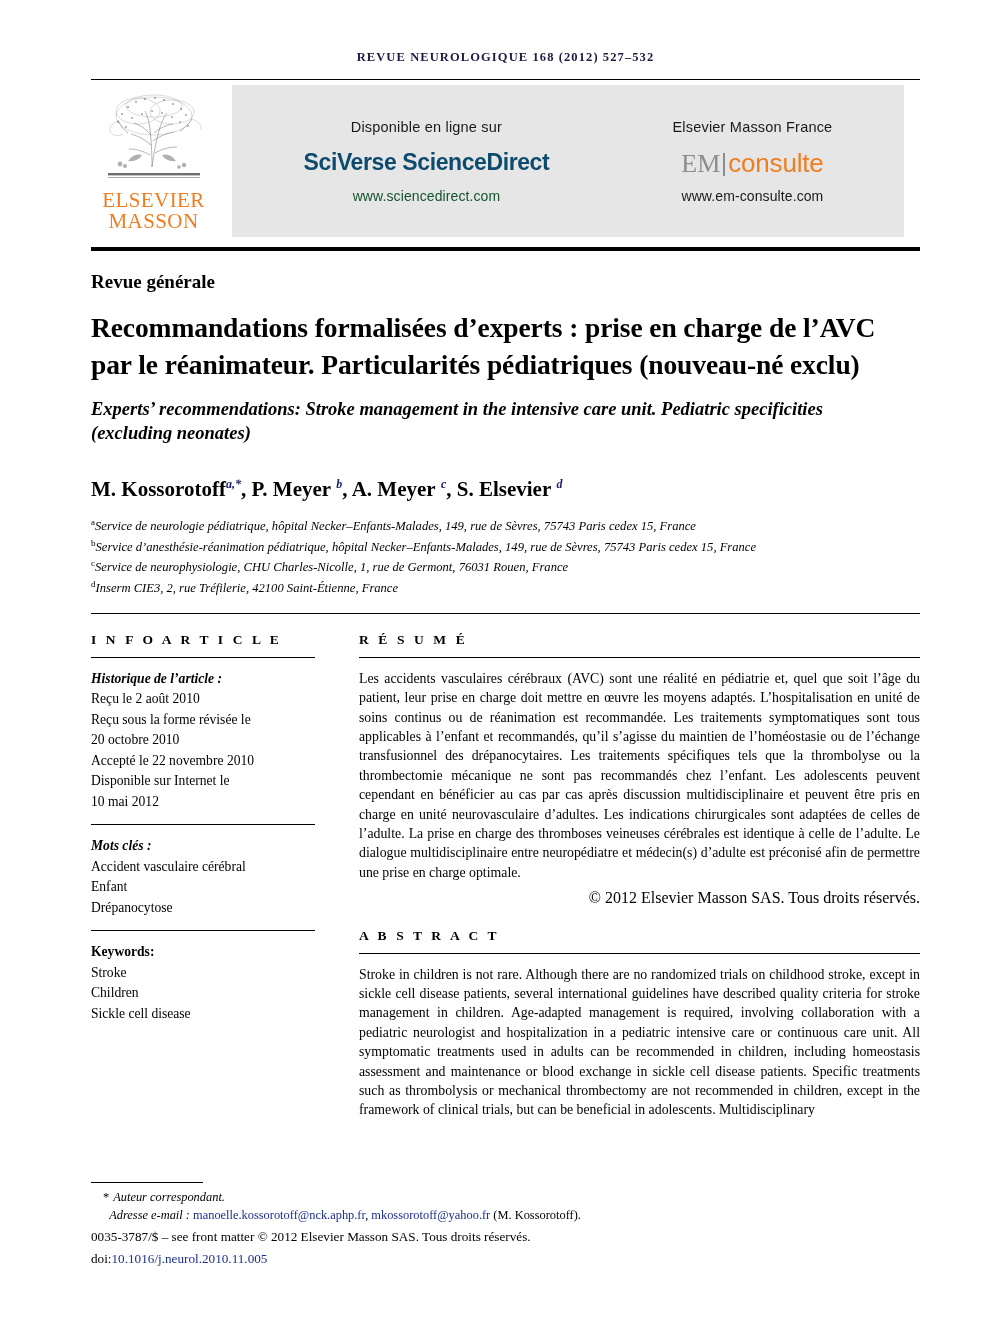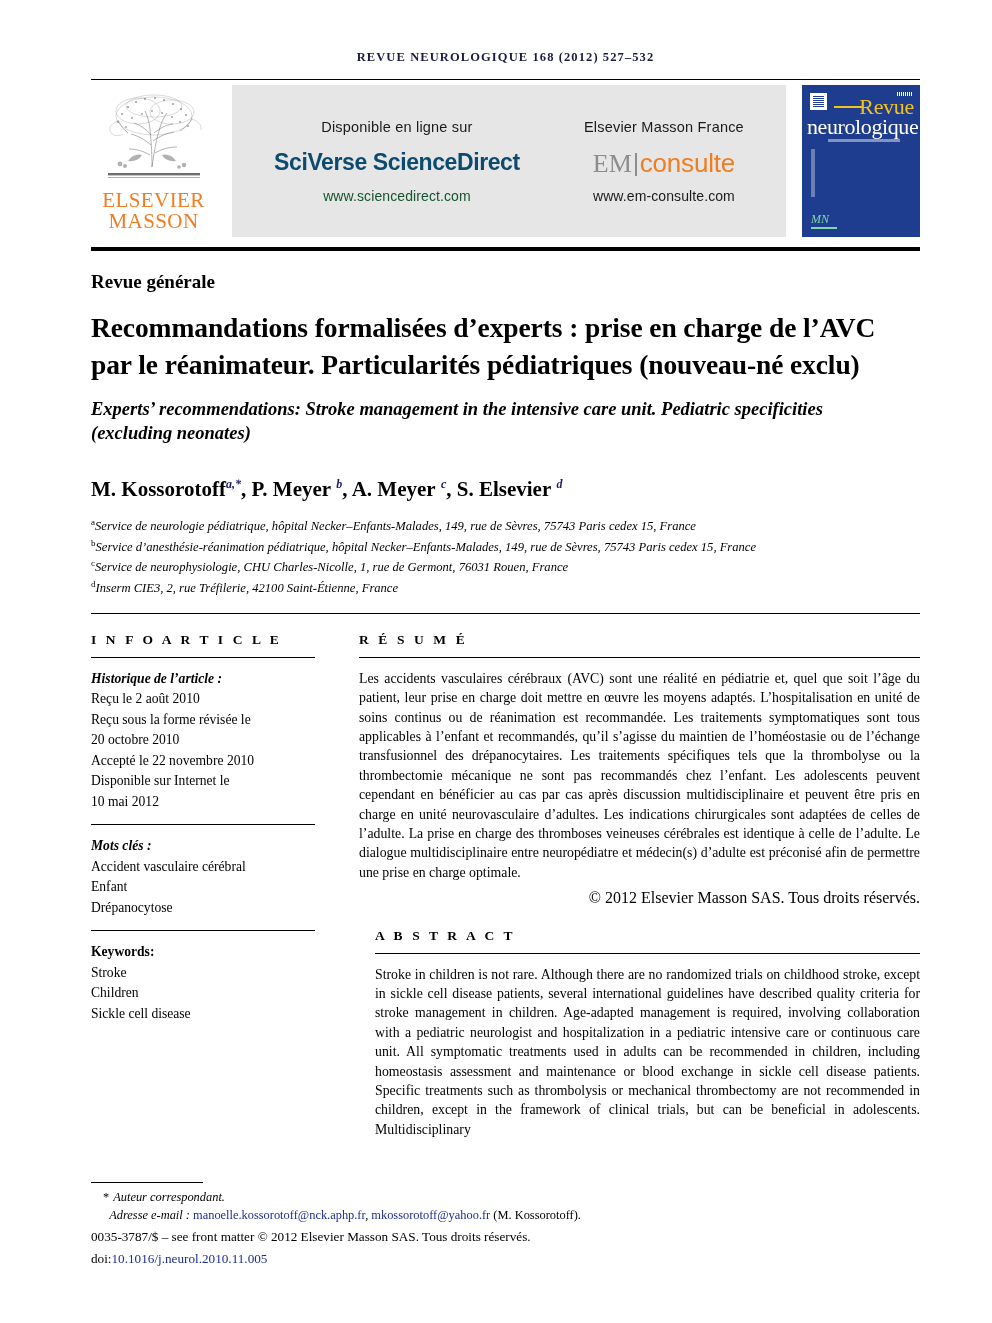--- a/index.html
+++ b/index.html
@@ -334,21 +334,21 @@
     margin: 0;
     hyphens: manual;
   }
   .copyright {
     font-family: "Liberation Serif", "DejaVu Serif", serif;
     font-size: 16px;
     line-height: 19.4px;
     text-align: right;
     margin-top: 6px;
   }
-  .abstract-head-wrap { margin-top: 20px; margin-left: 16px; }
+  .abstract-head-wrap { margin-top: 20px; }
 
   
   .footer {
     position: absolute;
     left: 83px;
     top: 1182px;
     width: 829px;
   }
   .footnote-rule {
     border-top: 1.1px solid #000;
@@ -451,31 +451,20 @@
         </div>
         <div class="banner-col">
           <div class="banner-top">Elsevier Masson France</div>
           <div class="em-logo">
             <span class="em-part">EM</span><span class="bar"></span><span class="consulte-part">consulte</span>
           </div>
           <div class="banner-url dark">www.em-consulte.com</div>
         </div>
       </div>
 
-      <div class="journal-cover">
-        <div class="cover-box"></div>
-        <div class="cover-topright"></div>
-        <div class="cover-dash"></div>
-        <div class="cover-revue">Revue</div>
-        <div class="cover-neuro">neurologique</div>
-        <div class="cover-sub"></div>
-        <div class="cover-spine"></div>
-        <div class="cover-mark">MN</div>
-        <div class="cover-mark-rule"></div>
-      </div>
 
     </div>
 
     <div class="rule-thick"></div>
 
     <div class="section-label">Revue générale</div>
     <h1 class="title-fr">Recommandations formalisées d’experts : prise en charge de l’AVC par le réanimateur. Particularités pédiatriques (nouveau-né exclu)</h1>
     <h2 class="title-en">Experts’ recommendations: Stroke management in the intensive care unit. Pediatric specificities (excluding neonates)</h2>
 
     <div class="authors">

